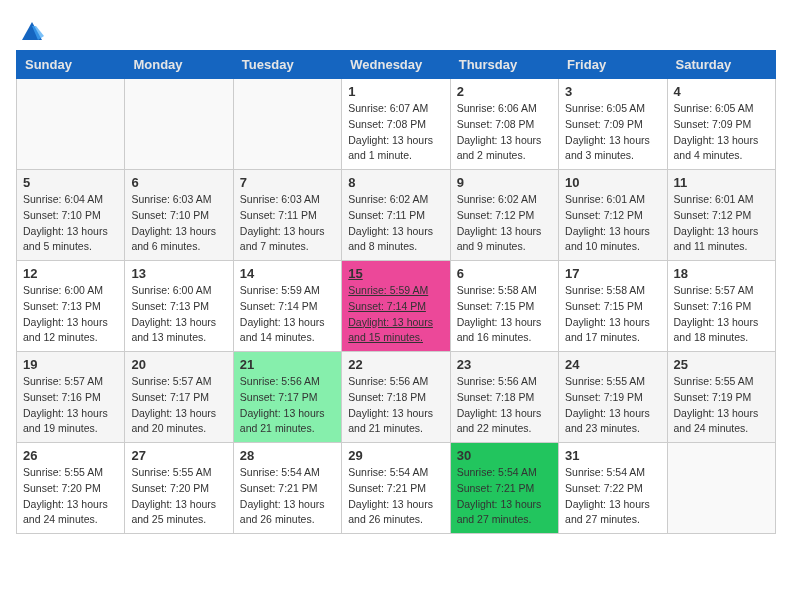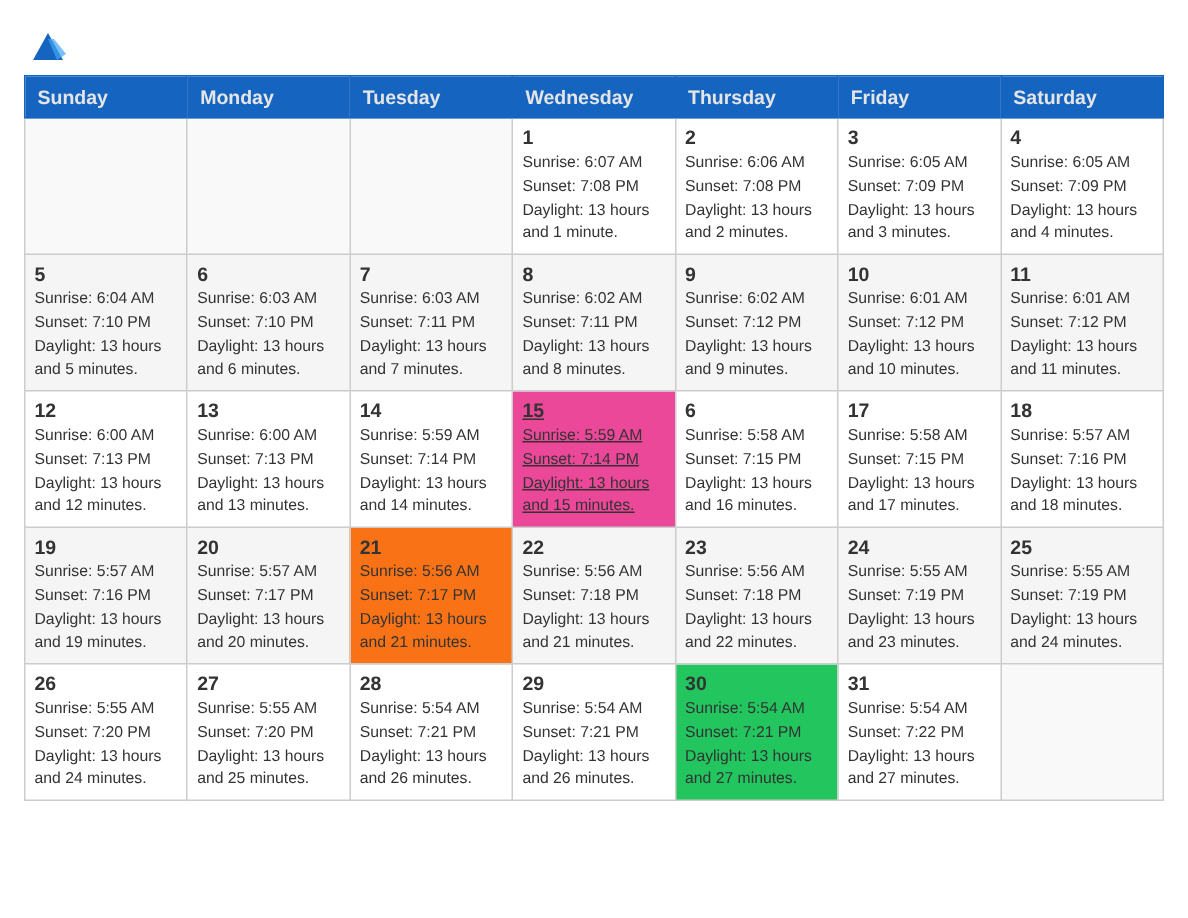--- a/index.html
+++ b/index.html
@@ -212,21 +212,21 @@
       </tr>
       <tr>
         <td style="background-color: rgb(245, 245, 245);">
           <span class="day-number">19</span>
           <div class="day-info">Sunrise: 5:57 AM<br>Sunset: 7:16 PM<br>Daylight: 13 hours<br>and 19 minutes.</div>
         </td>
         <td style="background-color: rgb(245, 245, 245);">
           <span class="day-number">20</span>
           <div class="day-info">Sunrise: 5:57 AM<br>Sunset: 7:17 PM<br>Daylight: 13 hours<br>and 20 minutes.</div>
         </td>
-        <td style="background-color: #f97316;">
+        <td style="background-color: #86efac;">
           <span class="day-number">21</span>
           <div class="day-info">Sunrise: 5:56 AM<br>Sunset: 7:17 PM<br>Daylight: 13 hours<br>and 21 minutes.</div>
         </td>
         <td style="background-color: rgb(245, 245, 245);">
           <span class="day-number">22</span>
           <div class="day-info">Sunrise: 5:56 AM<br>Sunset: 7:18 PM<br>Daylight: 13 hours<br>and 21 minutes.</div>
         </td>
         <td style="background-color: rgb(245, 245, 245);">
           <span class="day-number">23</span>
           <div class="day-info">Sunrise: 5:56 AM<br>Sunset: 7:18 PM<br>Daylight: 13 hours<br>and 22 minutes.</div>

